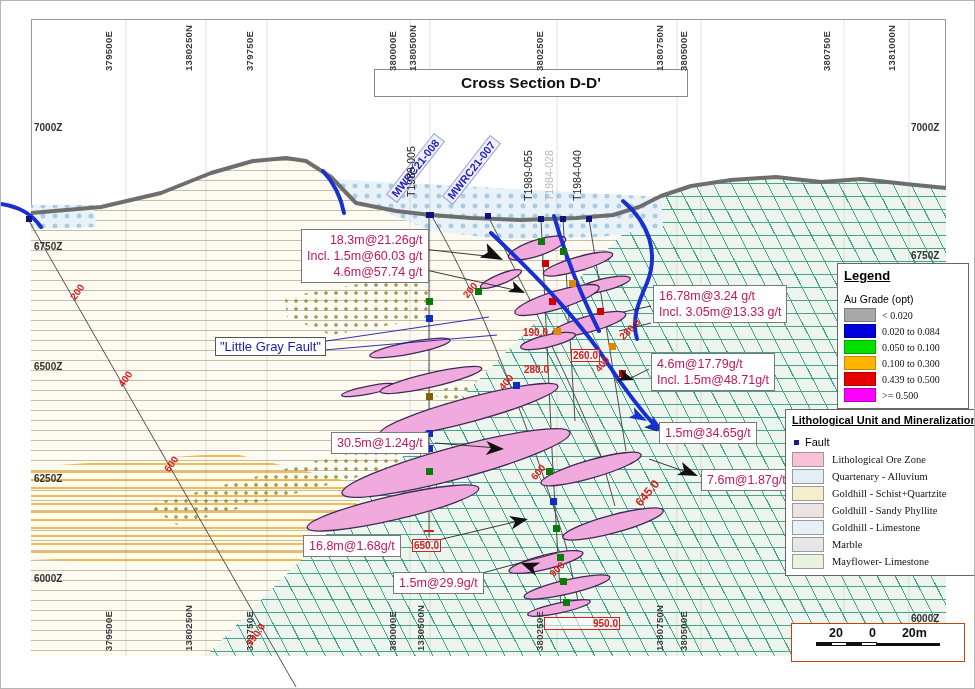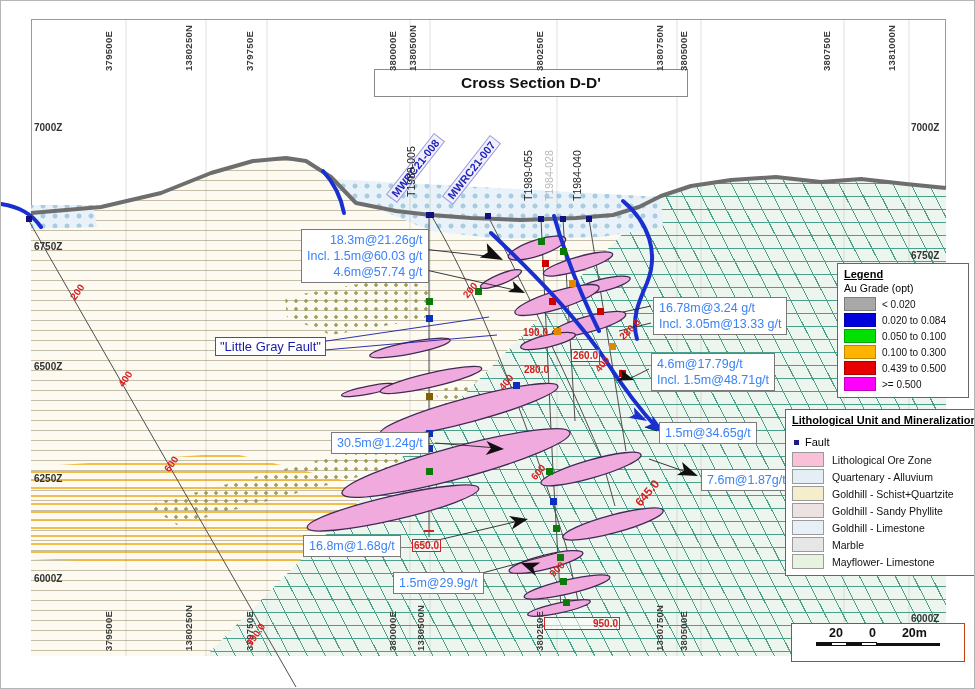--- a/index.html
+++ b/index.html
@@ -21,34 +21,34 @@
   svg{position:absolute;left:0;top:0;}
   .lbl{position:absolute;font-size:9.5px;font-weight:bold;color:#3c3c3c;white-space:nowrap;letter-spacing:.3px;}
   .vert{transform:rotate(-90deg);transform-origin:left bottom;height:12px;}
   .elev{position:absolute;font-size:10px;font-weight:bold;color:#333;white-space:nowrap;}
   .depth{position:absolute;font-size:10px;font-weight:bold;color:#d42020;white-space:nowrap;transform-origin:left bottom;}
   .depth.boxed{border:1px solid #d42020;padding:0 1px;background:rgba(255,255,255,.55);}
   .depth.big{font-size:12px;}
   .bh{position:absolute;font-size:10.5px;color:#1c1c1c;white-space:nowrap;transform-origin:left bottom;height:12px;}
   .bh.blue{color:#2424bb;font-weight:bold;font-size:11px;border:1px solid #9a9ae0;background:rgba(238,238,250,.85);padding:0 3px;}
   .bh.gray{color:#b9b9b9;}
-  .box{position:absolute;background:#fff;border:1px solid #7a7a7a;font-size:12.5px;color:#3b82f6;
+  .box{position:absolute;background:#fff;border:1px solid #7a7a7a;font-size:12.5px;color:#be185d;
        padding:2px 5px;line-height:1.28;white-space:nowrap;}
   .box.r{text-align:right;}
   .faultlbl{position:absolute;background:#fff;border:1px solid #555;color:#1a1aa8;font-size:13px;
        padding:1px 4px;white-space:nowrap;}
   .titlebox{position:absolute;left:349px;top:68px;width:312px;background:#fff;border:1px solid #8a8a8a;
        text-align:center;font-weight:bold;font-size:15.5px;color:#111;padding:3px 0;line-height:1.3;margin-left:24px;}
   .legend{position:absolute;background:#fff;border:1px solid #666;padding:4px 6px;}
   #legend1{left:836px;top:262px;width:118px;}
-  #legend1 .ltitle{font-weight:bold;font-size:11px;text-decoration:underline;margin-bottom:2px;}
+  #legend1 .ltitle{font-weight:bold;font-size:13px;text-decoration:underline;margin-bottom:10px;}
   #legend1 .lsub{font-size:10.5px;margin-bottom:3px;}
   .lrow{display:flex;align-items:center;margin:2px 0;}
   .sw1{width:30px;height:12px;margin-right:6px;flex:none;border:1px solid rgba(0,0,0,.25);}
-  .lrow span{font-size:10px;color:#111;white-space:nowrap;}
+  .lrow span{font-size:10px;color:#111;white-space:nowrap;font-family:Liberation Serif, serif;}
   #legend2{left:784px;top:408px;width:176px;}
   #legend2 .ltitle{font-weight:bold;font-size:11px;text-decoration:underline;margin-bottom:10px;white-space:nowrap;}
   .frow{display:flex;align-items:center;font-size:11px;margin:2px 0 4px 2px;}
   .fsq{width:5px;height:5px;background:#1a1a8c;margin-right:6px;flex:none;}
   .sw2{width:30px;height:13px;margin-right:8px;flex:none;border:1px solid #9a9a9a;}
   #legend2 .lrow span{font-size:10.5px;}
   #scalebox{position:absolute;left:790px;top:622px;width:172px;height:37px;background:#fff;border:1px solid #c2410c;}
   .scnums{display:flex;justify-content:center;gap:26px;font-size:12.5px;font-weight:bold;color:#111;margin-top:2px;}
   .scbar{position:relative;width:124px;height:7px;margin:2px auto 0;}
   .scbar .seg{position:absolute;top:0;height:4px;border:1px solid #111;box-sizing:border-box;}
@@ -256,21 +256,21 @@
       <div class="depth" style="left: 523px; top: 363px;">280.0</div>
       <div class="depth boxed" style="left: 570px; top: 348px;">260.0</div>
       <div class="depth" style="left: 624px; top: 330px; transform: rotate(-45deg);">280.0</div>
       <div class="depth" style="left: 600px; top: 362px; transform: rotate(-50deg);">400</div>
       <div class="depth big" style="left: 642px; top: 494px; transform: rotate(-50deg);">645.0</div>
       <div class="box r" style="left: 300px; top: 228px;">
         <div>18.3m@21.26g/t</div>
         <div>Incl. 1.5m@60.03 g/t</div>
         <div>4.6m@57.74 g/t</div>
       </div>
-      <div class="box" style="left: 652px; top: 296px;">
+      <div class="box" style="left: 652px; top: 284px;">
         <div>16.78m@3.24 g/t</div>
         <div>Incl. 3.05m@13.33 g/t</div>
       </div>
       <div class="box" style="left: 650px; top: 352px;">
         <div>4.6m@17.79g/t</div>
         <div>Incl. 1.5m@48.71g/t</div>
       </div>
       <div class="box" style="left: 658px; top: 421px;">
         <div>1.5m@34.65g/t</div>
       </div>

